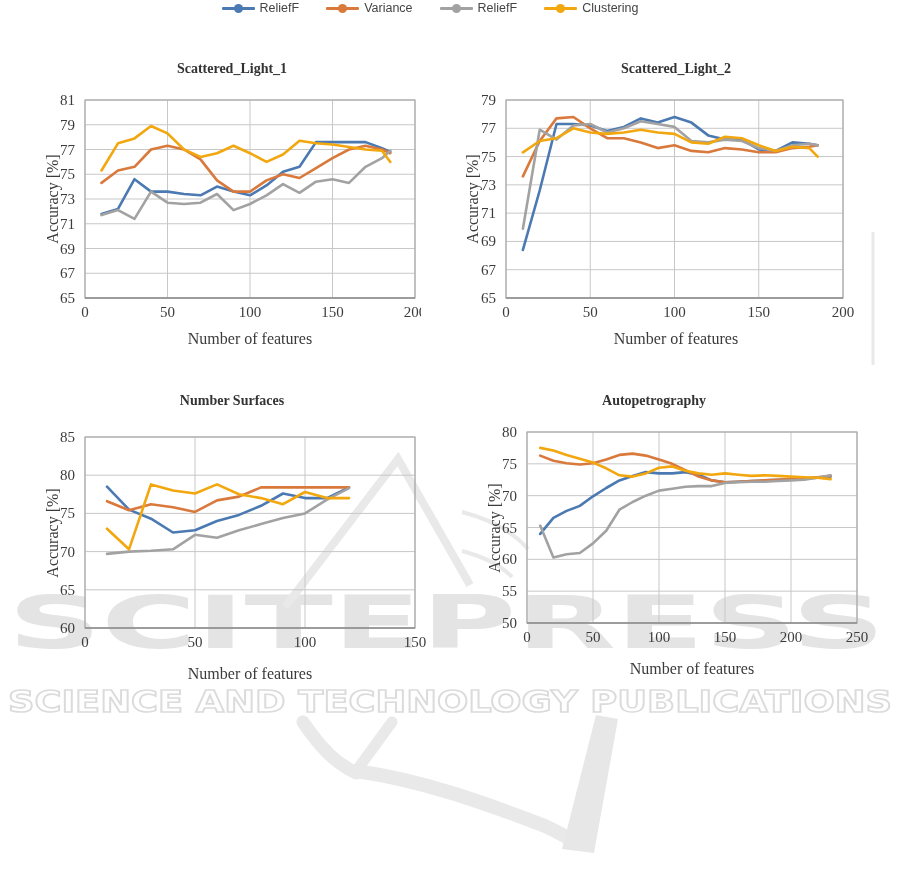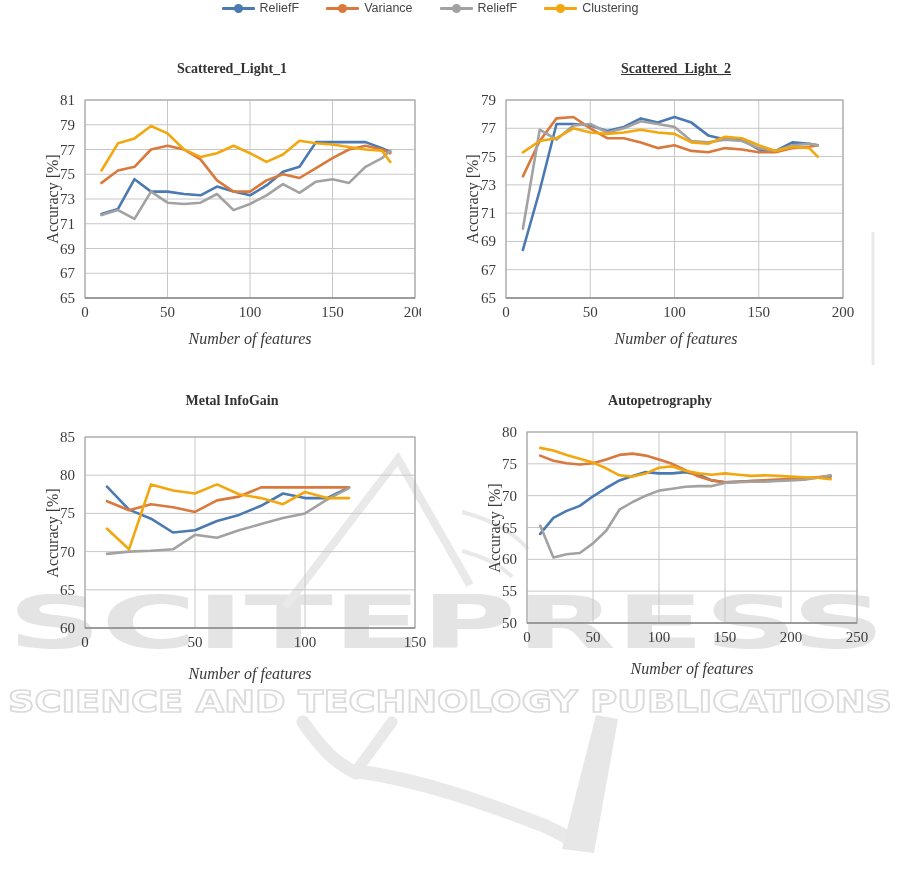--- a/index.html
+++ b/index.html
@@ -19,32 +19,32 @@
   .cell{position:absolute;z-index:1;}
   .c0{left:40px;top:58px;width:381px;height:302px;overflow:hidden;}
   .c1{left:460px;top:58px;width:430px;height:302px;}
   .c2{left:40px;top:388px;width:420px;height:314px;}
   .c3{left:460px;top:388px;width:441px;height:314px;}
   .cell svg.plot{position:absolute;left:0;top:0;}
   .ctitle{position:absolute;transform:translateX(-50%);white-space:nowrap;
           font-family:"Liberation Serif","DejaVu Serif",serif;font-weight:bold;
           font-size:14px;color:#333;top:3px;}
   .c0 .ctitle{left:192px;}
-  .c1 .ctitle{left:216px;text-decoration:underline;}
+  .c1 .ctitle{left:216px;}
   .c2 .ctitle{left:192px;top:5px;}
-  .c3 .ctitle{left:200px;top:5px;}
+  .c3 .ctitle{left:194px;top:5px;}
   .ylab{position:absolute;width:160px;height:20px;text-align:center;line-height:20px;
         transform:rotate(-90deg);white-space:nowrap;
         font-family:"Liberation Serif","DejaVu Serif",serif;font-size:16px;color:#3a3a3a;}
   .c0 .ylab{left:-67px;top:131px;}
   .c1 .ylab{left:-67px;top:131px;}
   .c2 .ylab{left:-67px;top:135px;}
   .c3 .ylab{left:-45px;top:130px;}
   .xlab{position:absolute;transform:translateX(-50%);white-space:nowrap;
-        font-family:"Liberation Serif","DejaVu Serif",serif;font-size:16px;color:#3a3a3a;font-style:italic;}
+        font-family:"Liberation Serif","DejaVu Serif",serif;font-size:16px;color:#3a3a3a;}
   .c0 .xlab{left:210px;top:272px;}
   .c1 .xlab{left:216px;top:272px;}
   .c2 .xlab{left:210px;top:277px;}
   .c3 .xlab{left:232px;top:272px;}
   
   .grid{stroke:#c7c7c7;stroke-width:1;}
   .frame{fill:none;stroke:#ababab;stroke-width:1.2;}
   .xaxis{stroke:#8f8f8f;stroke-width:1.6;}
   text.tick{font-family:"Liberation Serif","DejaVu Serif",serif;font-size:15px;fill:#3c3c3c;}
   text.ytick{text-anchor:end;}
@@ -185,21 +185,21 @@
         <line class="xaxis" x1="46" y1="240" x2="383" y2="240"></line>
         <polyline points="62.9,191.9 79.7,132.5 96.5,66.0 113.4,66.0 130.3,67.5 147.1,73.1 163.9,68.9 180.8,60.4 197.7,64.6 214.5,59.0 231.4,64.6 248.2,77.4 265.1,81.6 281.9,81.6 298.8,91.5 315.6,92.9 332.4,84.4 349.3,85.8 357.7,87.3" fill="none" stroke="#4B79B2" stroke-width="2.6" stroke-linejoin="round" stroke-linecap="round"></polyline>
         <polyline points="62.9,118.4 79.7,83.0 96.5,60.4 113.4,59.0 130.3,70.3 147.1,80.2 163.9,80.2 180.8,84.4 197.7,90.1 214.5,87.3 231.4,92.9 248.2,94.3 265.1,90.1 281.9,91.5 298.8,94.3 315.6,94.3 332.4,90.1 349.3,88.7 357.7,87.3" fill="none" stroke="#D9793C" stroke-width="2.6" stroke-linejoin="round" stroke-linecap="round"></polyline>
         <polyline points="62.9,170.7 79.7,71.7 96.5,81.6 113.4,67.5 130.3,66.0 147.1,74.5 163.9,70.3 180.8,63.2 197.7,66.0 214.5,68.9 231.4,83.0 248.2,84.4 265.1,81.6 281.9,83.0 298.8,90.1 315.6,92.9 332.4,87.3 349.3,85.8 357.7,87.3" fill="none" stroke="#A2A2A2" stroke-width="2.6" stroke-linejoin="round" stroke-linecap="round"></polyline>
         <polyline points="62.9,94.3 79.7,83.0 96.5,80.2 113.4,70.3 130.3,74.5 147.1,75.9 163.9,74.5 180.8,71.7 197.7,74.5 214.5,75.9 231.4,84.4 248.2,85.8 265.1,78.8 281.9,80.2 298.8,87.3 315.6,92.9 332.4,88.7 349.3,90.1 357.7,98.6" fill="none" stroke="#F2A70F" stroke-width="2.6" stroke-linejoin="round" stroke-linecap="round"></polyline>
       </svg>
     <div class="xlab">Number of features</div>
   </div>
 
   <div class="cell c2">
-    <div class="ctitle">Metal InfoGain</div>
+    <div class="ctitle">Number Surfaces</div>
     <div class="ylab">Accuracy [%]</div>
     <svg class="plot" width="420" height="314">
         <line class="grid" x1="45" y1="240" x2="375" y2="240"></line>
         <text class="tick ytick" x="35" y="245">60</text>
         <line class="grid" x1="45" y1="201.8" x2="375" y2="201.8"></line>
         <text class="tick ytick" x="35" y="206.8">65</text>
         <line class="grid" x1="45" y1="163.6" x2="375" y2="163.6"></line>
         <text class="tick ytick" x="35" y="168.6">70</text>
         <line class="grid" x1="45" y1="125.4" x2="375" y2="125.4"></line>
         <text class="tick ytick" x="35" y="130.4">75</text>

